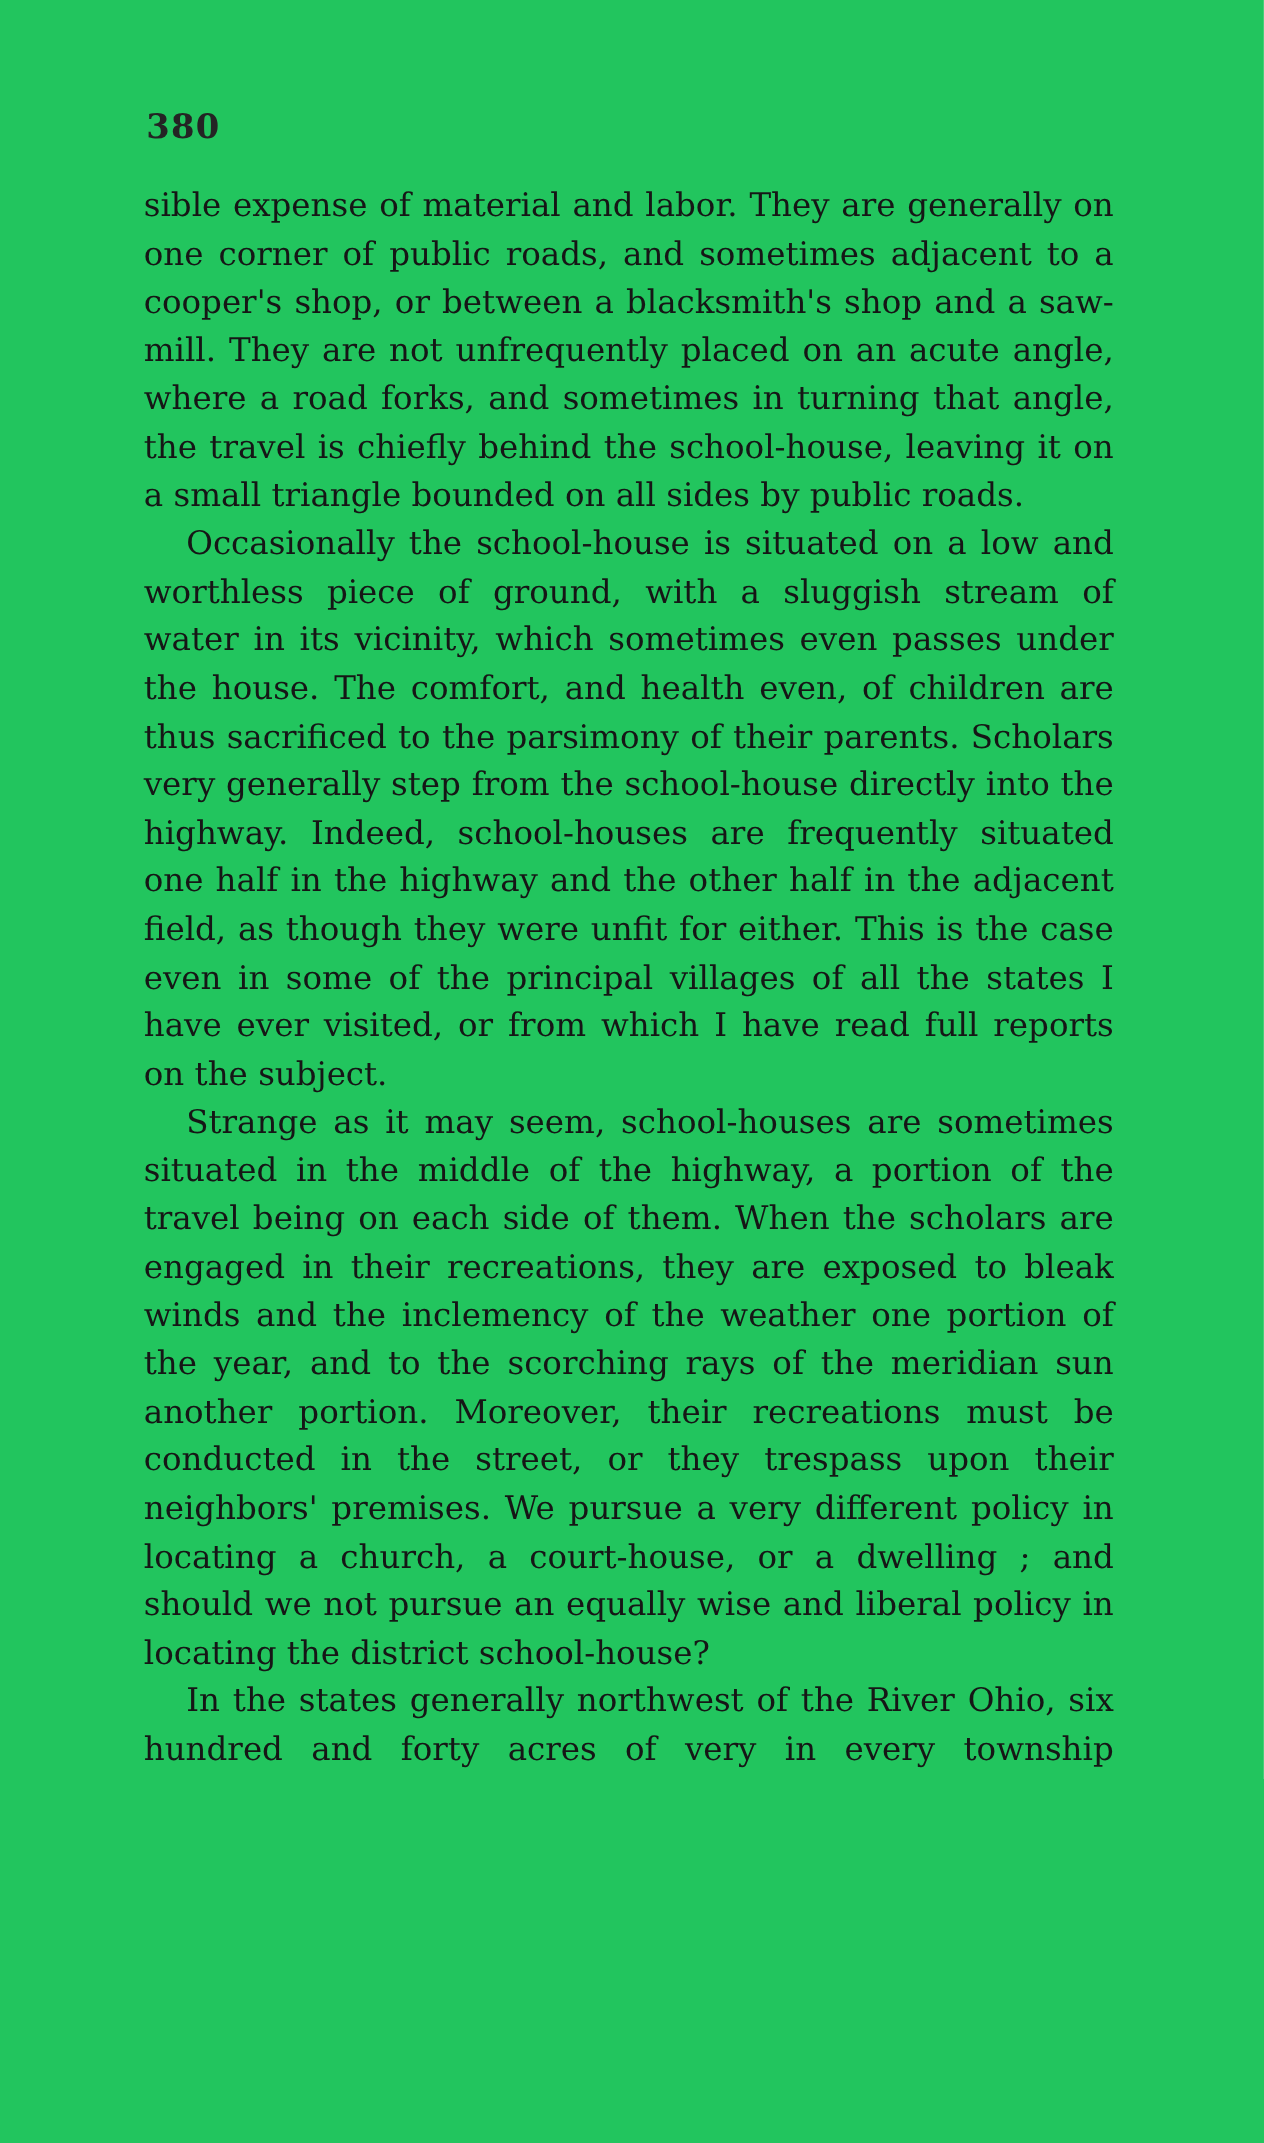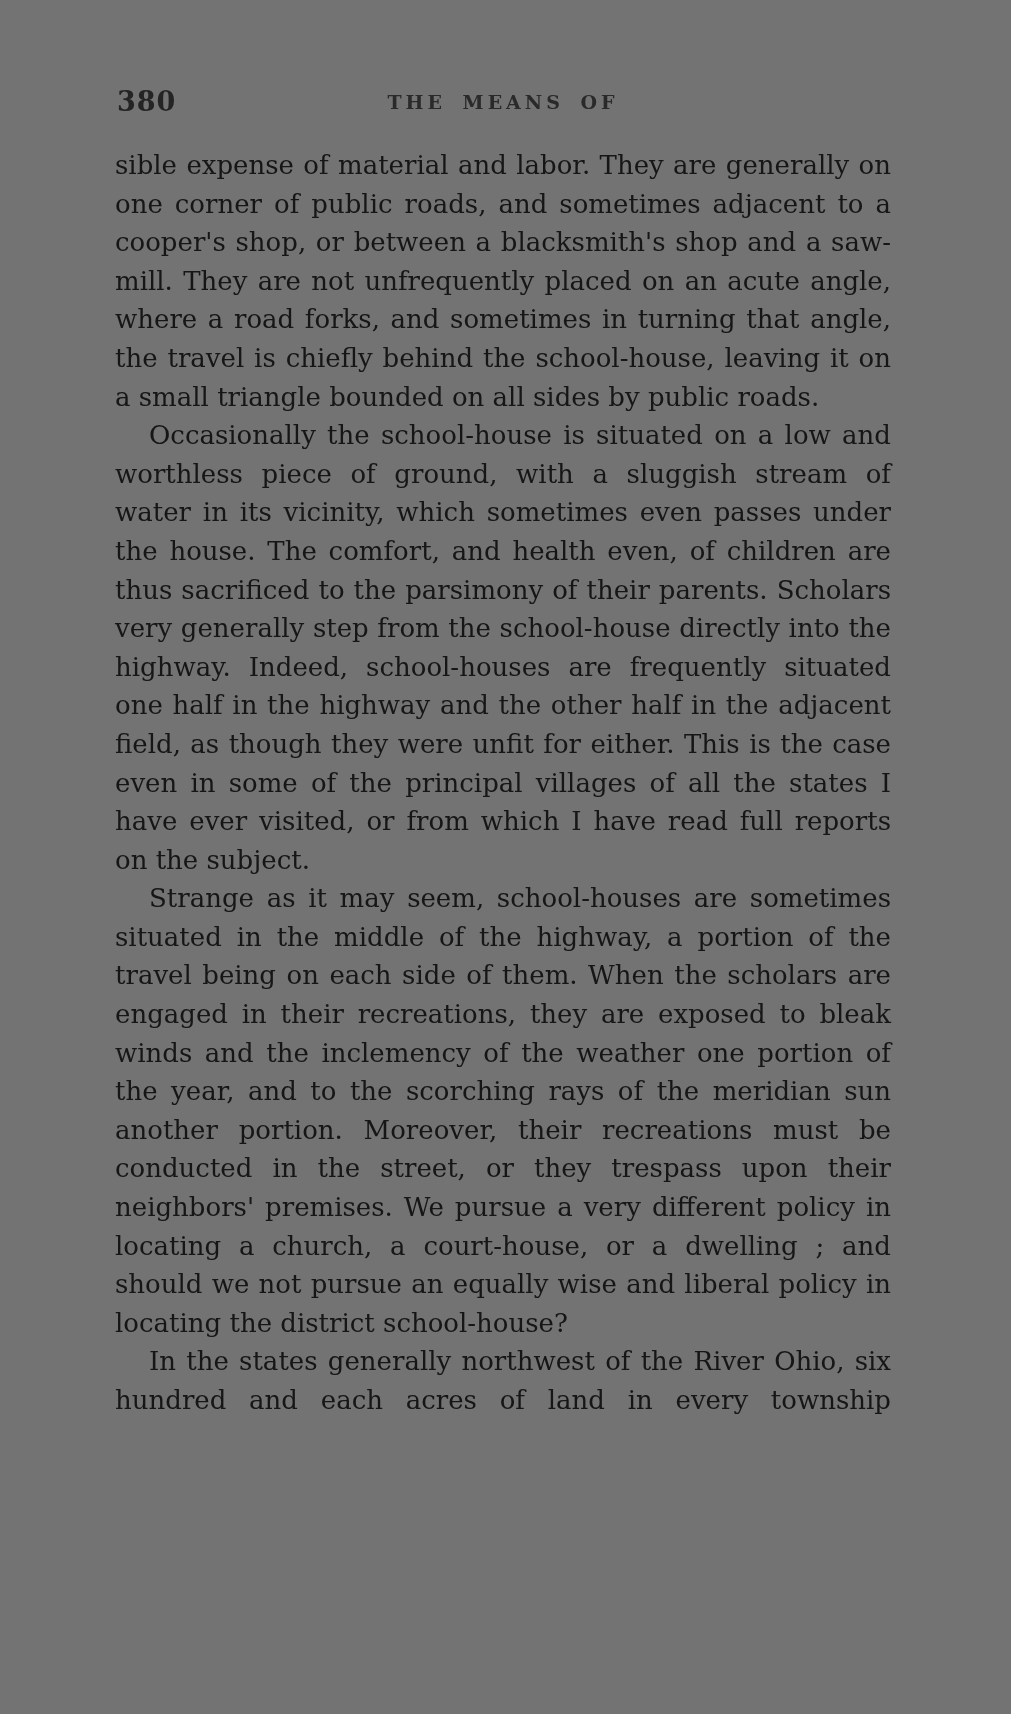--- a/index.html
+++ b/index.html
@@ -8,21 +8,21 @@
   }
   body {
     background: #f4f4f2;
     font-family: "DejaVu Serif", serif;
   }
   .page {
     position: relative;
     width: 1011px;
     height: 1714px;
     margin: 0 auto;
-    background: #737373;
+    background: #22c55e;
     color: #1b1b1b;
     box-sizing: border-box;
     padding: 86px 120px 40px 115px;
     overflow: hidden;
   }
   .page-header {
     position: relative;
     height: 34px;
     margin-bottom: 26px;
   }
@@ -65,21 +65,20 @@
   .roman {
     font-style: normal;
   }
 </style>
 </head>
 <body>
 
 <div class="page">
   <header class="page-header">
     <span class="page-number">380</span>
-    <span class="running-title">THE MEANS OF</span>
   </header>
   <main class="page-body" id="page-body">
       <div class="para"><span class="roman">sible expense of material and labor. They are generally on one corner of public roads, and sometimes adjacent to a cooper's shop, or between a blacksmith's shop and a saw-mill. They are not unfrequently placed on an acute angle, where a road forks, and sometimes in turning that angle, the travel is chiefly behind the school-house, leaving it on a small triangle bounded on all sides by public roads.</span></div>
       <div class="para indent"><span class="roman">Occasionally the school-house is situated on a low and worthless piece of ground, with a sluggish stream of water in its vicinity, which sometimes even passes under the house. The comfort, and health even, of children are thus sacrificed to the parsimony of their parents. Scholars very generally step from the school-house directly into the highway. Indeed, school-houses are frequently situated one half in the highway and the other half in the adjacent field, as though they were unfit for either. This is the case even in some of the principal villages of all the states I have ever visited, or from which I have read full reports on the subject.</span></div>
       <div class="para indent"><span class="roman">Strange as it may seem, school-houses are sometimes situated </span><span class="italic">in the middle of the highway</span><span class="roman">, a portion of the travel being on each side of them. When the scholars are engaged in their recreations, they are exposed to bleak winds and the inclemency of the weather one portion of the year, and to the scorching rays of the meridian sun another portion. Moreover, their recreations must be conducted in the street, or they trespass upon their neighbors' premises. We pursue a very different policy in locating a church, a court-house, or a dwelling ; and should we not pursue an equally wise and liberal policy in locating the </span><span class="italic">district school-house?</span></div>
-      <div class="para indent continues"><span class="roman">In the states generally northwest of the River Ohio, six hundred and each acres of land in every township</span></div>
+      <div class="para indent continues"><span class="roman">In the states generally northwest of the River Ohio, six hundred and forty acres of very in every township</span></div>
     </main>
 </div>
 
 </body></html>

